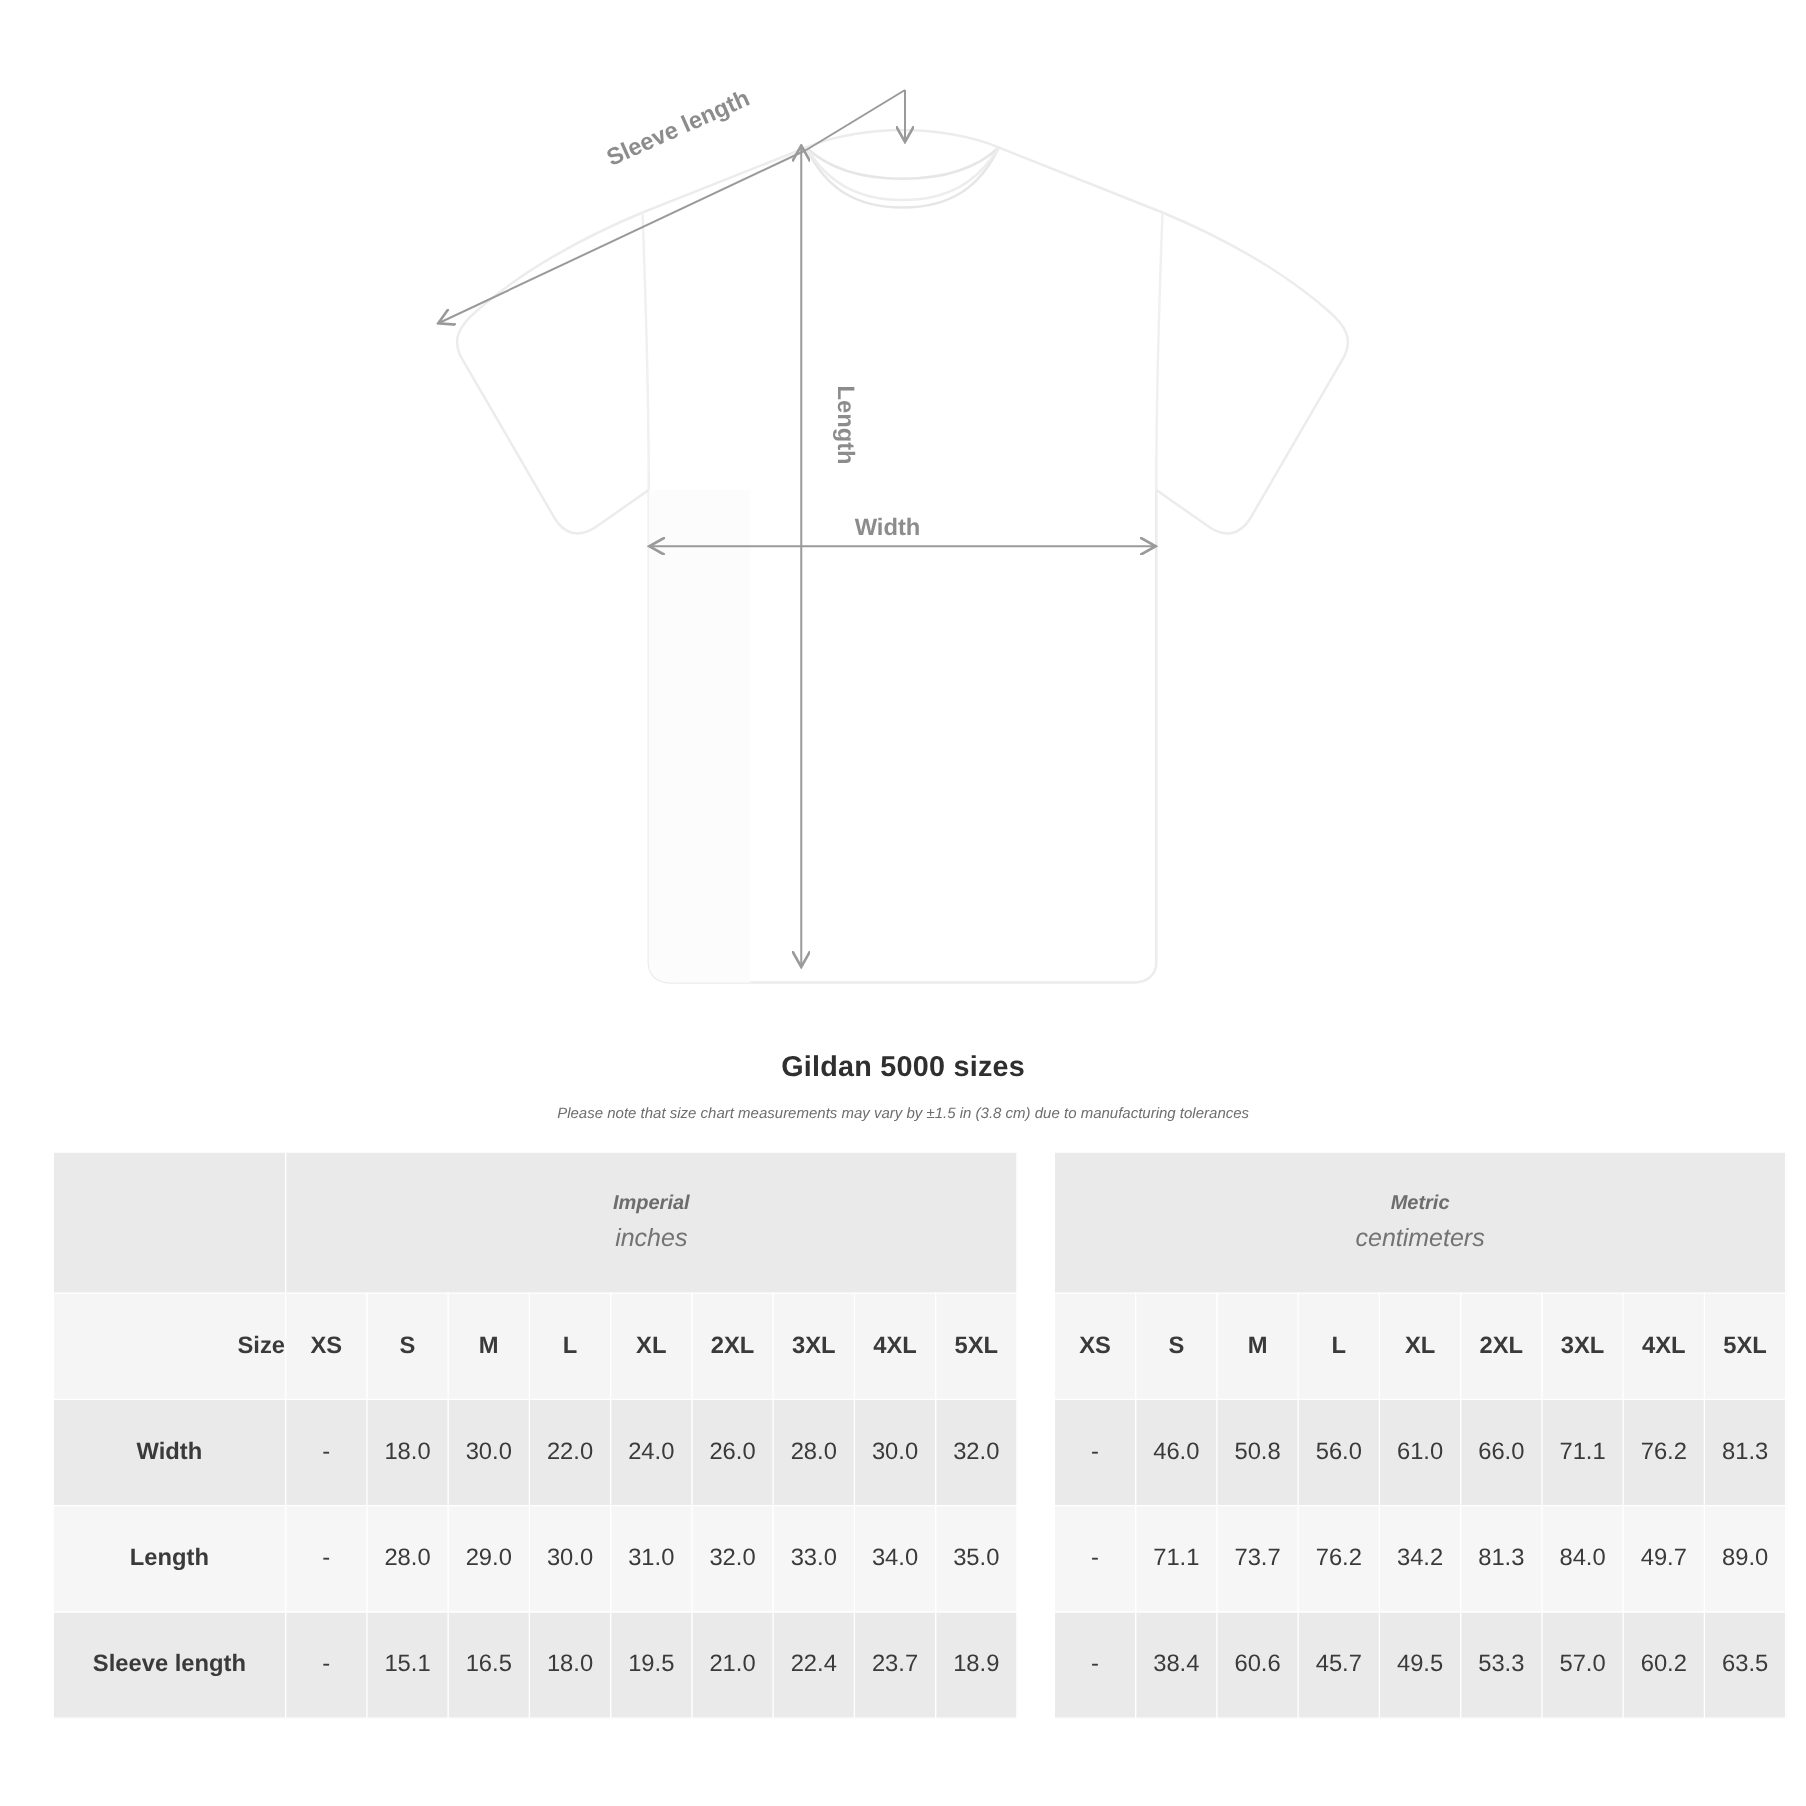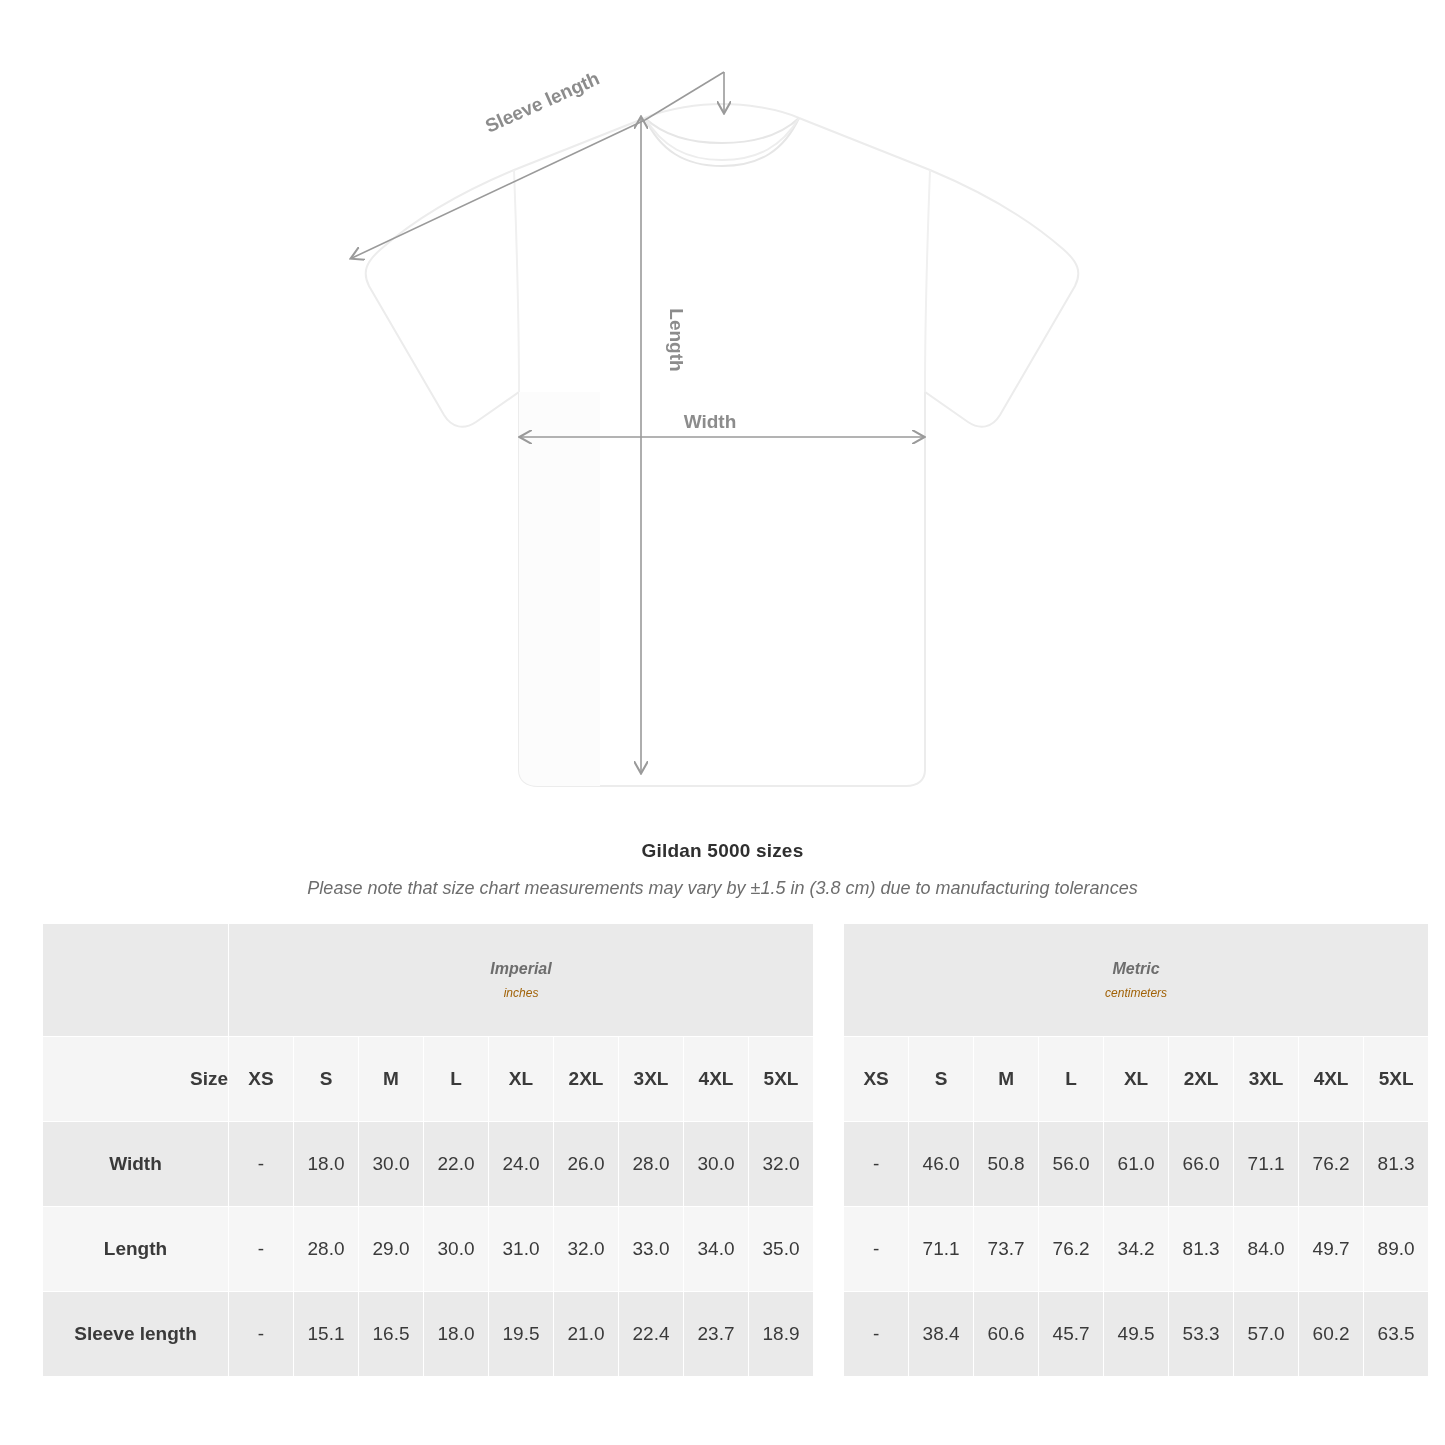--- a/index.html
+++ b/index.html
@@ -29,27 +29,27 @@
   .illustration svg {
     display: block;
   }
 
   
   .title-block {
     text-align: center;
     margin-top: 10px;
   }
   .chart-title {
-    font-size: 19px;
+    font-size: 23px;
     font-weight: bold;
     color: #2f2f2f;
     letter-spacing: 0.2px;
   }
   .chart-note {
-    font-size: 18px;
+    font-size: 12px;
     font-style: italic;
     color: #6d6d6d;
     margin-top: 16px;
   }
 
   
   .table-wrap {
     margin: 24px 42px 0 42px;
   }
   table.size-table {
@@ -67,23 +67,23 @@
     background: #eaeaea;
     border: 1px solid #ffffff;
   }
   .unit-name {
     font-size: 16px;
     font-style: italic;
     font-weight: bold;
     color: #6d6d6d;
   }
   .unit-sub {
-    font-size: 12px;
+    font-size: 20px;
     font-style: italic;
-    color: #a16207;
+    color: #737373;
     margin-top: 8px;
   }
   .spacer-col {
     background: #ffffff !important;
     border: none !important;
     width: 30px;
   }
 
   .head-row td {
     height: 84px;

